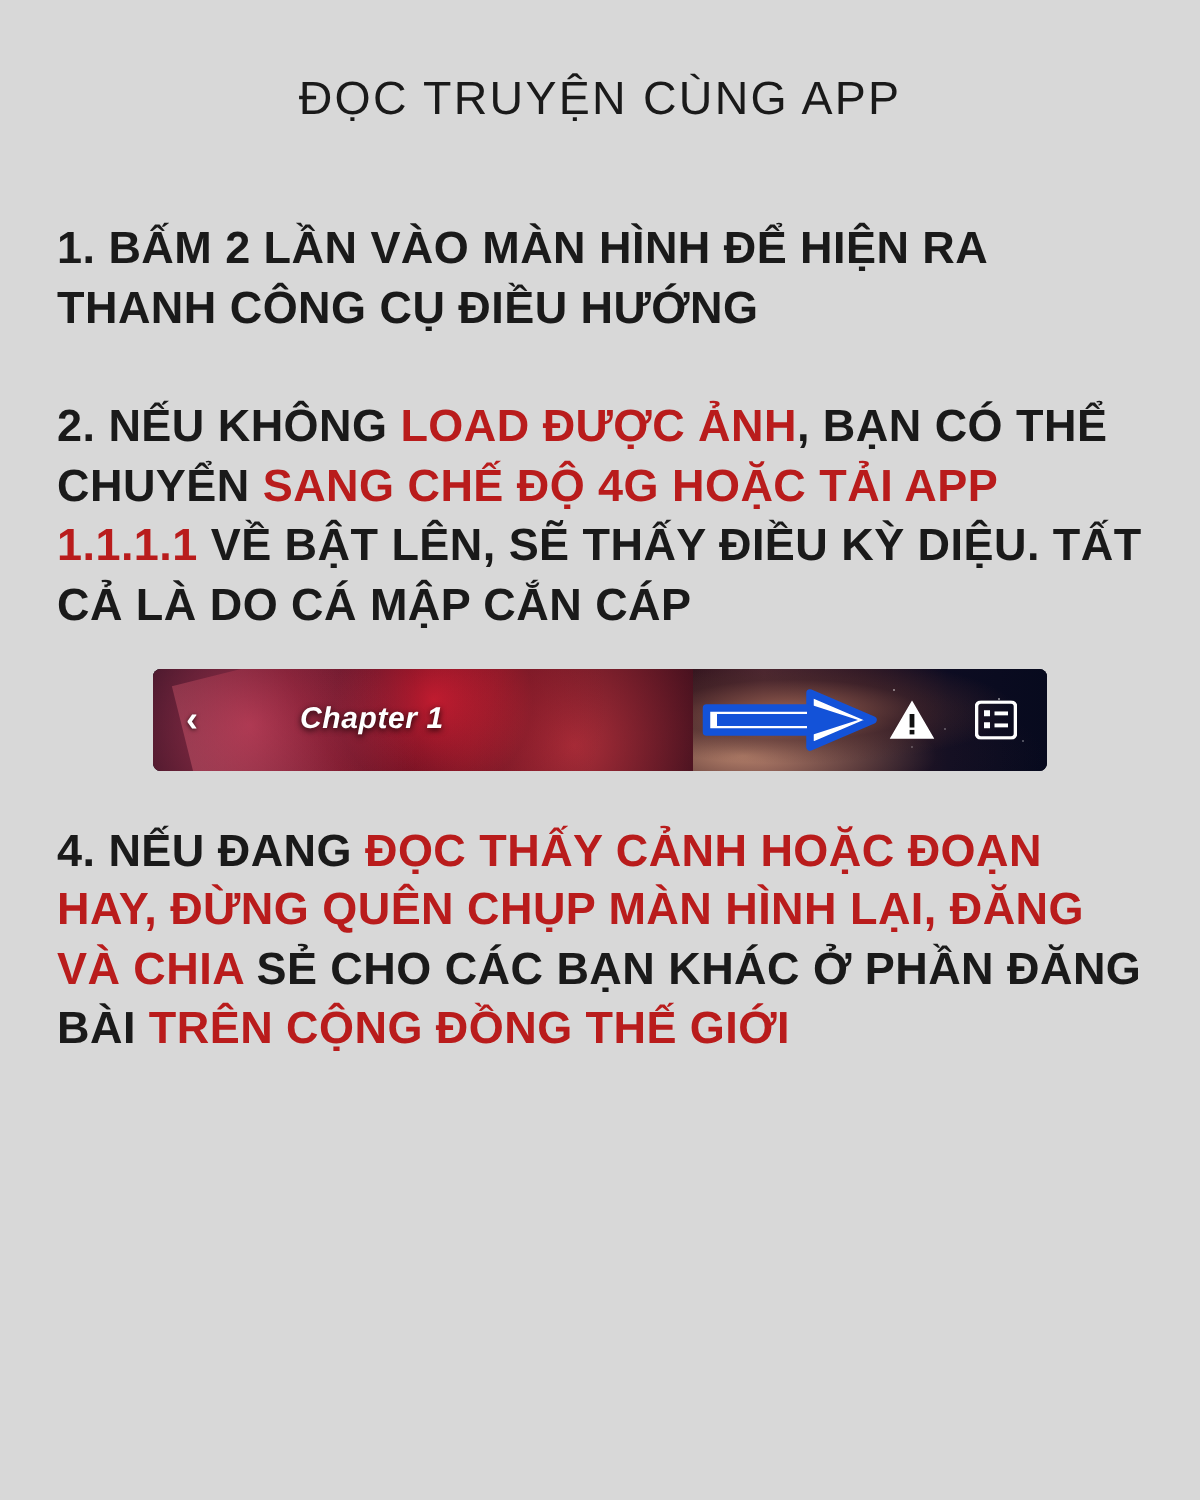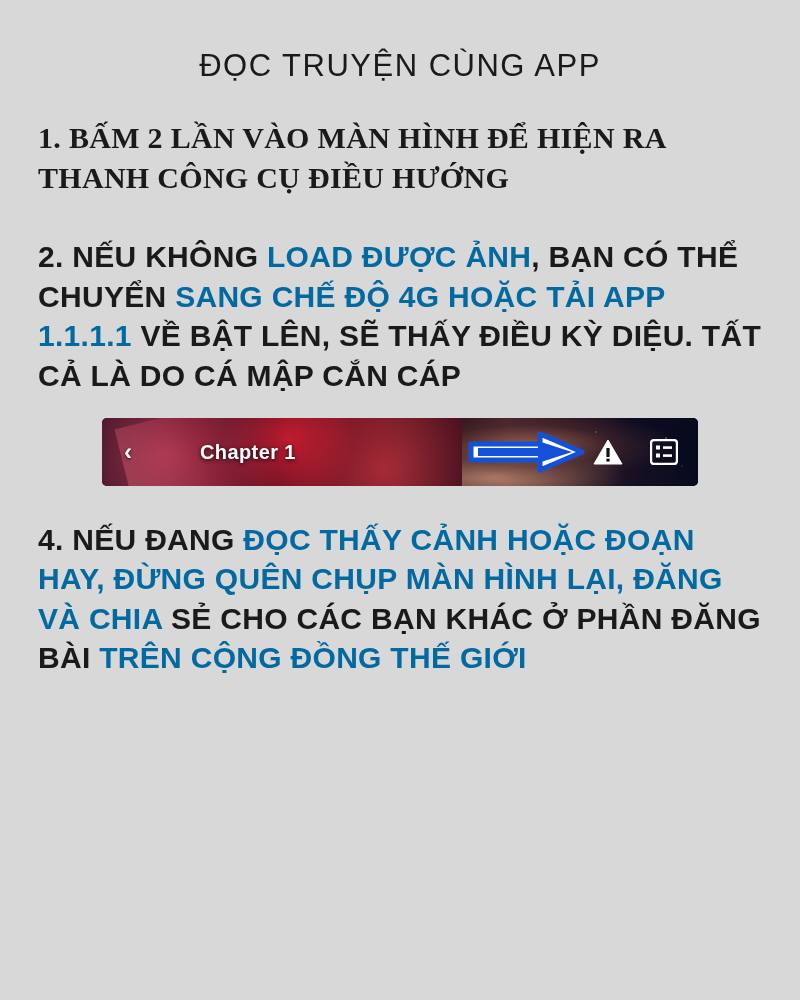--- a/index.html
+++ b/index.html
@@ -31,26 +31,26 @@
     text-transform: uppercase;
   }
   .block {
     font-size: 30px;
     font-weight: bold;
     line-height: 1.32;
     color: #1a1a1a;
     letter-spacing: 0.3px;
     text-transform: uppercase;
   }
-  #item1 { margin-top: 34px; font-family: Liberation Serif, serif; }
+  #item1 { margin-top: 62px; }
   #item2 { margin-top: 40px; }
   #item3 { margin-top: 44px; }
   #item4 { margin-top: 34px; }
   #item5 { margin-top: 40px; }
-  .hl { color: #0369a1; }
+  .hl { color: #b91c1c; }
   .blk { color: #1a1a1a; }
 
   
   .reader-bar {
     position: relative;
     margin: 22px auto 0 auto;
     width: 596px;
     height: 68px;
     border-radius: 5px;
     overflow: hidden;
@@ -105,20 +105,21 @@
   }
   .rb-chapter {
     position: absolute;
     left: 98px; top: 50%;
     transform: translateY(-50%);
     color: #ffffff;
     font-size: 20px;
     font-weight: bold;
     letter-spacing: 0.4px;
     text-shadow: 0 1px 4px rgba(0,0,0,0.85);
+    font-style: italic;
   }
   .rb-arrow {
     position: absolute;
     left: 366px; top: 50%;
     transform: translateY(-50%);
     width: 118px;
     height: 42px;
   }
   .rb-warn {
     position: absolute;

